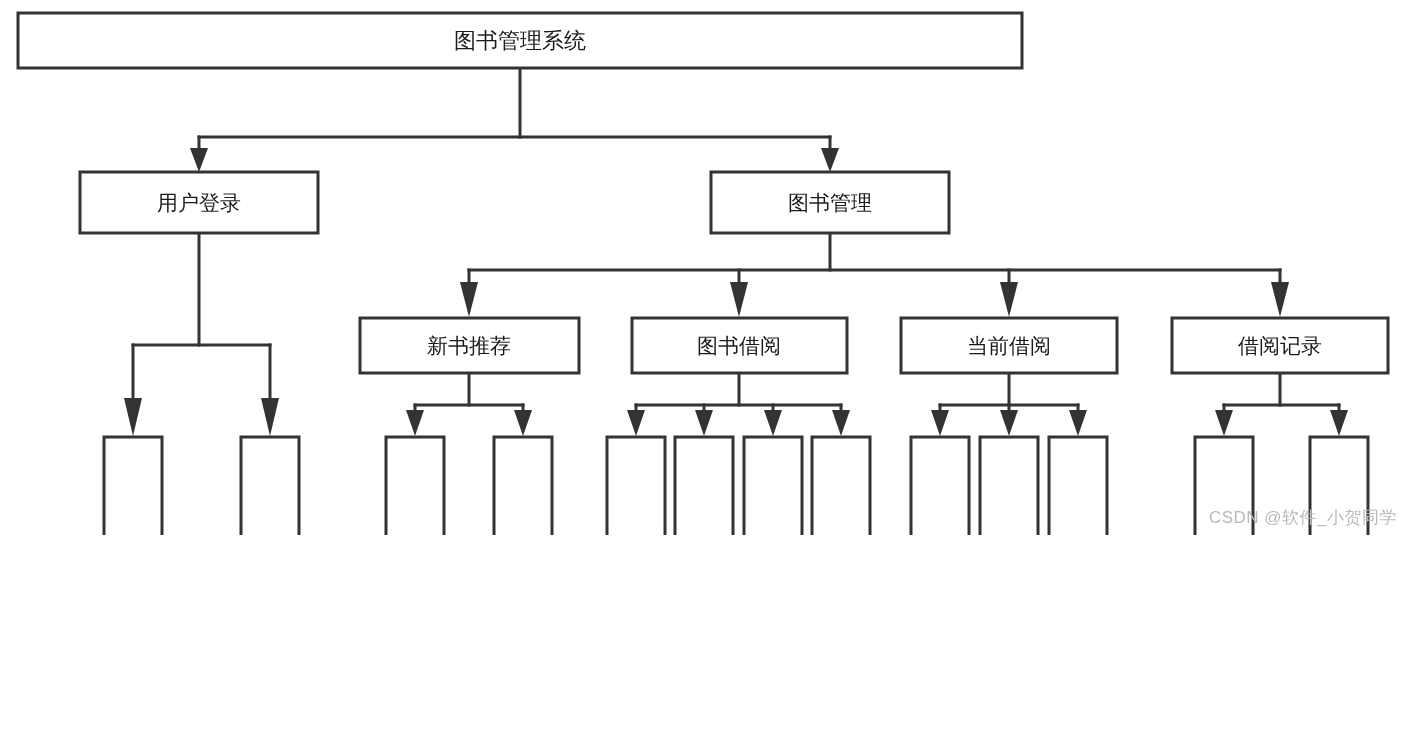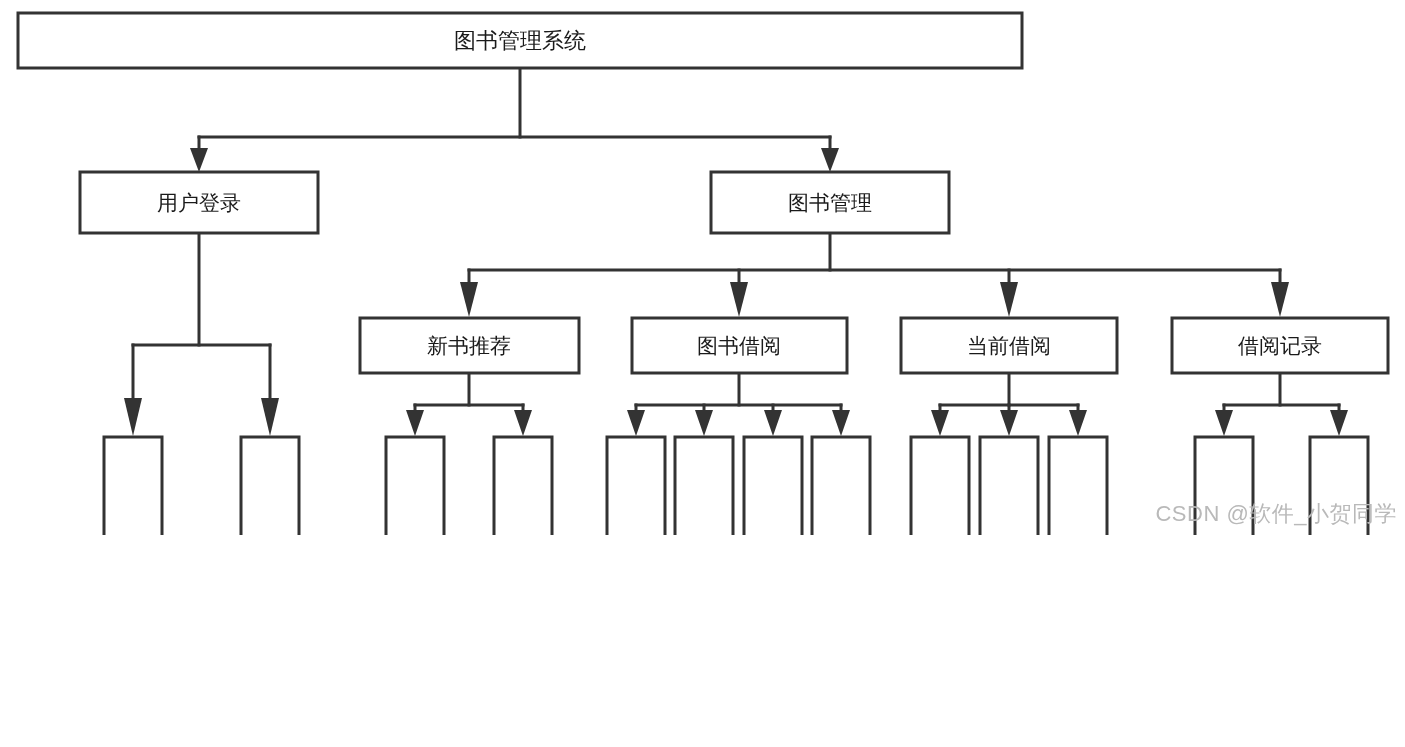--- a/index.html
+++ b/index.html
@@ -64,21 +64,21 @@
     letter-spacing: 2px;
     white-space: nowrap;
     text-align: center;
     pointer-events: none;
   }
   .watermark {
     position: absolute;
     right: 8px;
     bottom: 6px;
     font-family: "Liberation Sans", "DejaVu Sans", sans-serif;
-    font-size: 22px;
+    font-size: 17px;
     color: #b9b9b9;
     letter-spacing: 0.5px;
     white-space: nowrap;
   }
 </style>
 </head>
 <body>
 
 <div id="diagram-root">
 

